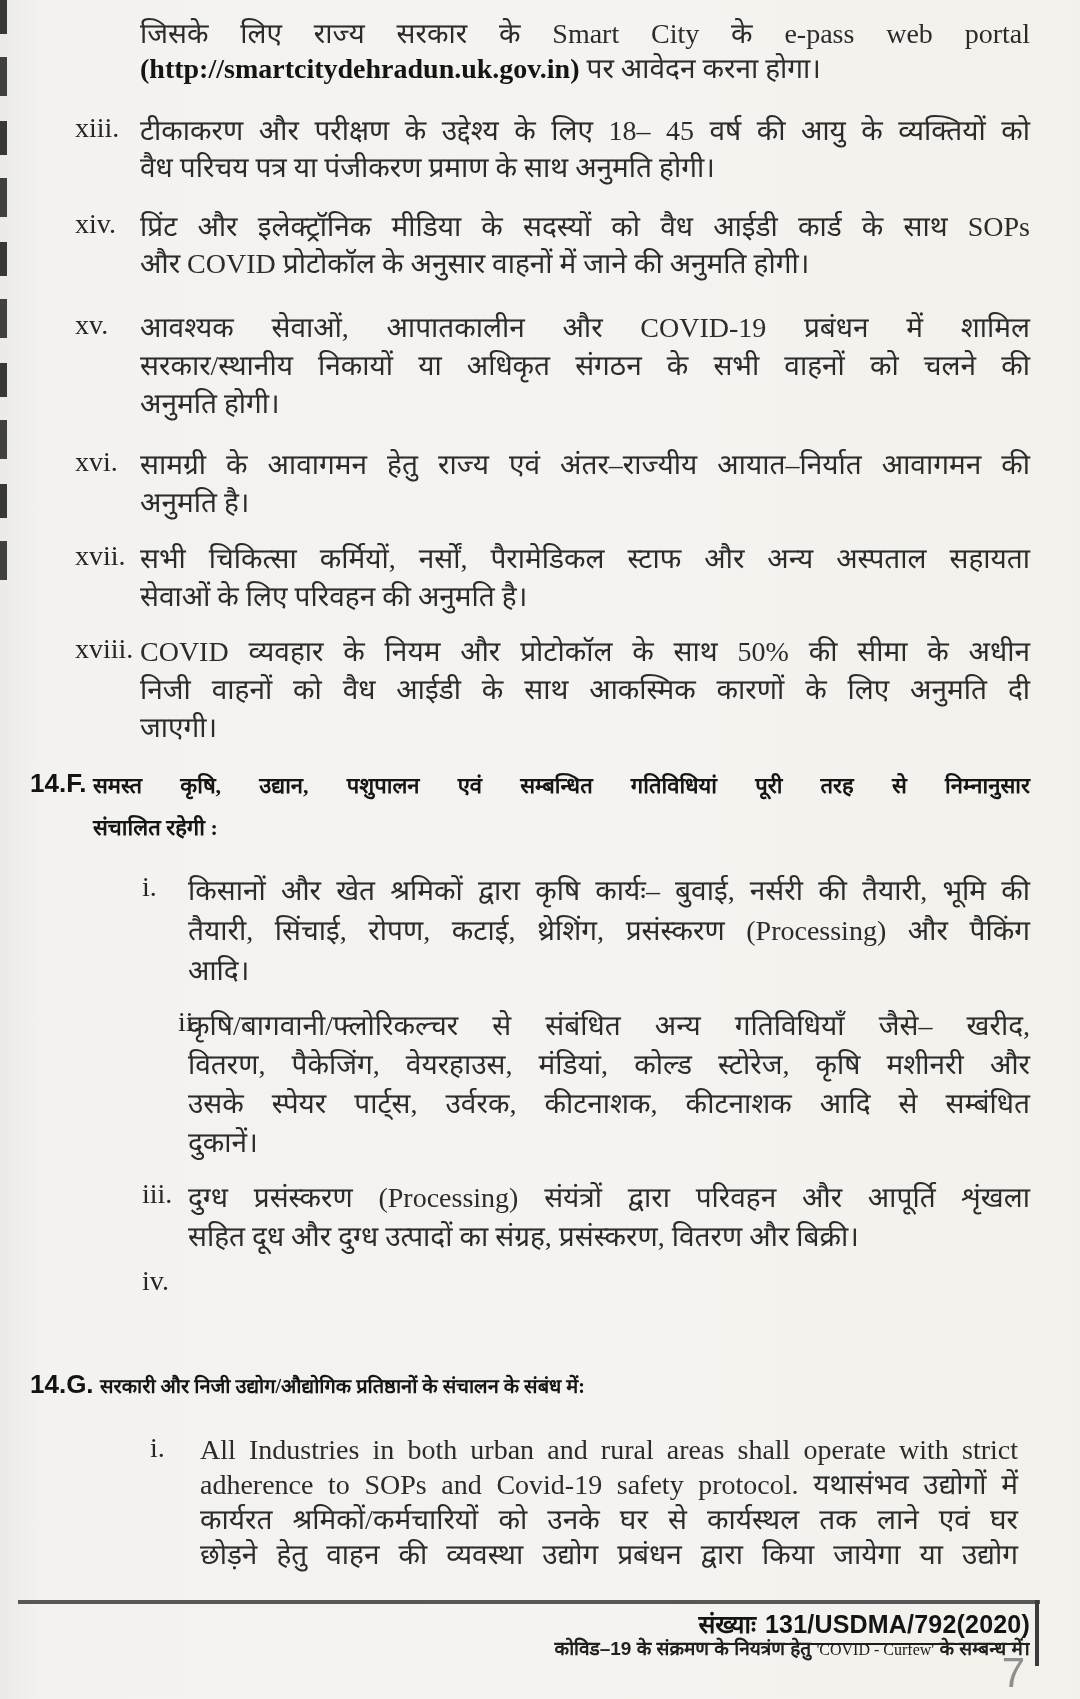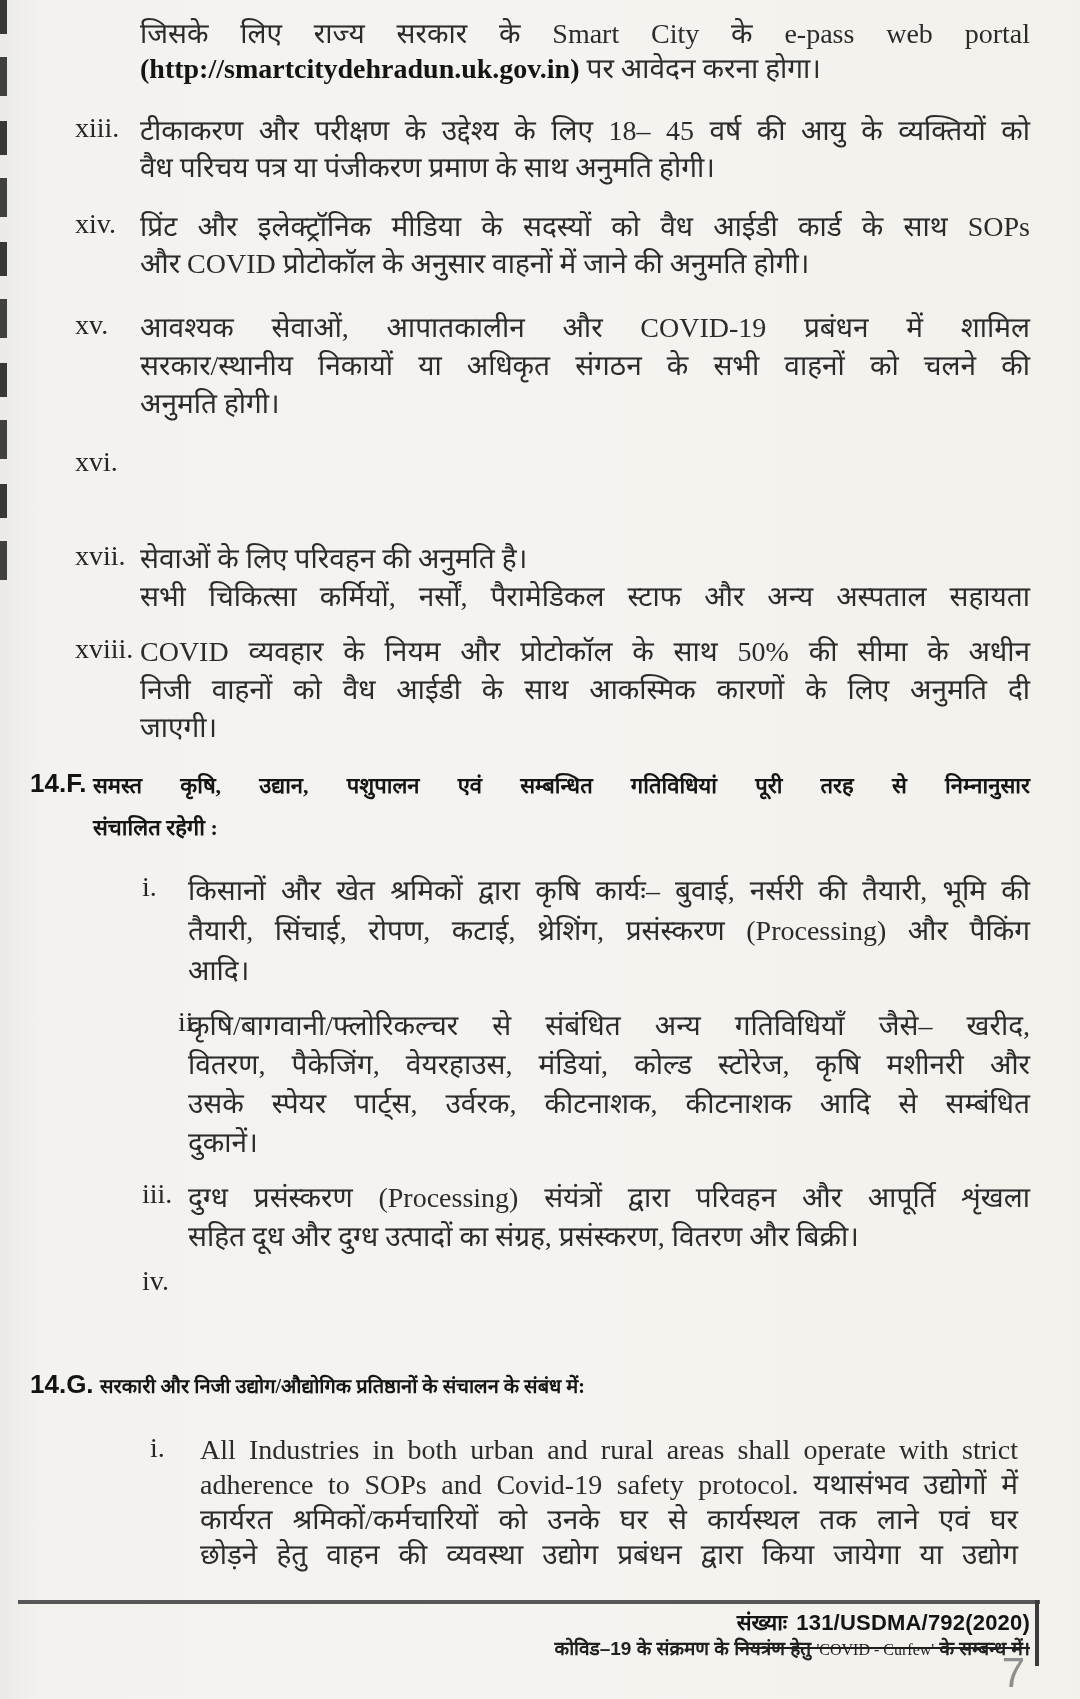--- a/index.html
+++ b/index.html
@@ -26,22 +26,22 @@
   .ln.last{text-align:left;text-align-last:left;}
   .ln{white-space:normal;}
   .marker{position:absolute;font-family:"Liberation Serif","DejaVu Sans",serif;color:#262626;}
   .body-txt{font-size:28px;}
   .eng{font-size:28px;}
   .bold{font-weight:bold;color:#151515;}
   .seclabel{position:absolute;font-family:"Liberation Sans","DejaVu Sans",sans-serif;font-weight:bold;font-size:26px;color:#131313;}
   .urlb{font-weight:bold;color:#141414;}
   .foot-rule{position:absolute;left:18px;top:1600px;width:1022px;height:4px;background:#575757;}
   .foot-vline{position:absolute;left:1035px;top:1600px;width:4px;height:66px;background:#3b3b3b;}
-  .foot-l1{position:absolute;top:1606px;right:50px;font-size:22px;font-weight:bold;color:#141414;
-           border-bottom:2px solid #1c1c1c;padding-bottom:11px;white-space:nowrap;}
+  .foot-l1{position:absolute;top:1606px;right:50px;font-size:25px;font-weight:bold;color:#141414;
+           border-bottom:2px solid #1c1c1c;padding-bottom:3px;white-space:nowrap;}
   .foot-l1 .lbl{font-family:"Liberation Sans","DejaVu Sans",sans-serif;margin-right:9px;}
   .foot-l1 .num{font-family:"Liberation Sans","DejaVu Sans",sans-serif;letter-spacing:.2px;}
   .foot-l2{position:absolute;top:1635px;right:50px;font-size:19px;font-weight:bold;color:#202020;white-space:nowrap;
            font-family:"Liberation Sans","DejaVu Sans",sans-serif;margin-left:40px;}
   .foot-l2 .latin{font-family:"Liberation Serif","DejaVu Sans",serif;font-weight:normal;font-size:16px;}
   .pageno{position:absolute;top:1649px;right:55px;font-size:42px;color:#8f8f8f;
           font-family:"Liberation Sans","DejaVu Sans",sans-serif;font-weight:400;}
 </style>
 </head>
 <body>
@@ -68,25 +68,29 @@
   </div>
 
   <div class="marker body-txt" style="left:75px;top:309px;">xv.</div>
   <div class="blk body-txt" style="left:140px;top:309px;width:890px;line-height:38px;">
     <div class="ln">आवश्यक सेवाओं, आपातकालीन और COVID-19 प्रबंधन में शामिल</div>
     <div class="ln">सरकार/स्थानीय निकायों या अधिकृत संगठन के सभी वाहनों को चलने की</div>
     <div class="ln last">अनुमति होगी।</div>
   </div>
 
   <div class="marker body-txt" style="left:75px;top:446px;">xvi.</div>
+  <div class="blk body-txt" style="left:140px;top:446px;width:890px;line-height:38px;">
+    <div class="ln">सामग्री के आवागमन हेतु राज्य एवं अंतर–राज्यीय आयात–निर्यात आवागमन की</div>
+    <div class="ln last">अनुमति है।</div>
+  </div>
 
   <div class="marker body-txt" style="left:75px;top:540px;">xvii.</div>
   <div class="blk body-txt" style="left:140px;top:540px;width:890px;line-height:38px;">
+    <div class="ln">सभी चिकित्सा कर्मियों, नर्सों, पैरामेडिकल स्टाफ और अन्य अस्पताल सहायता</div>
     <div class="ln last">सेवाओं के लिए परिवहन की अनुमति है।</div>
-    <div class="ln">सभी चिकित्सा कर्मियों, नर्सों, पैरामेडिकल स्टाफ और अन्य अस्पताल सहायता</div>
   </div>
 
   <div class="marker body-txt" style="left:75px;top:633px;">xviii.</div>
   <div class="blk body-txt" style="left:140px;top:633px;width:890px;line-height:38px;">
     <div class="ln">COVID व्यवहार के नियम और प्रोटोकॉल के साथ 50% की सीमा के अधीन</div>
     <div class="ln">निजी वाहनों को वैध आईडी के साथ आकस्मिक कारणों के लिए अनुमति दी</div>
     <div class="ln last">जाएगी।</div>
   </div>
 
   <div class="seclabel" style="left:30px;top:768px;">14.F.</div>

